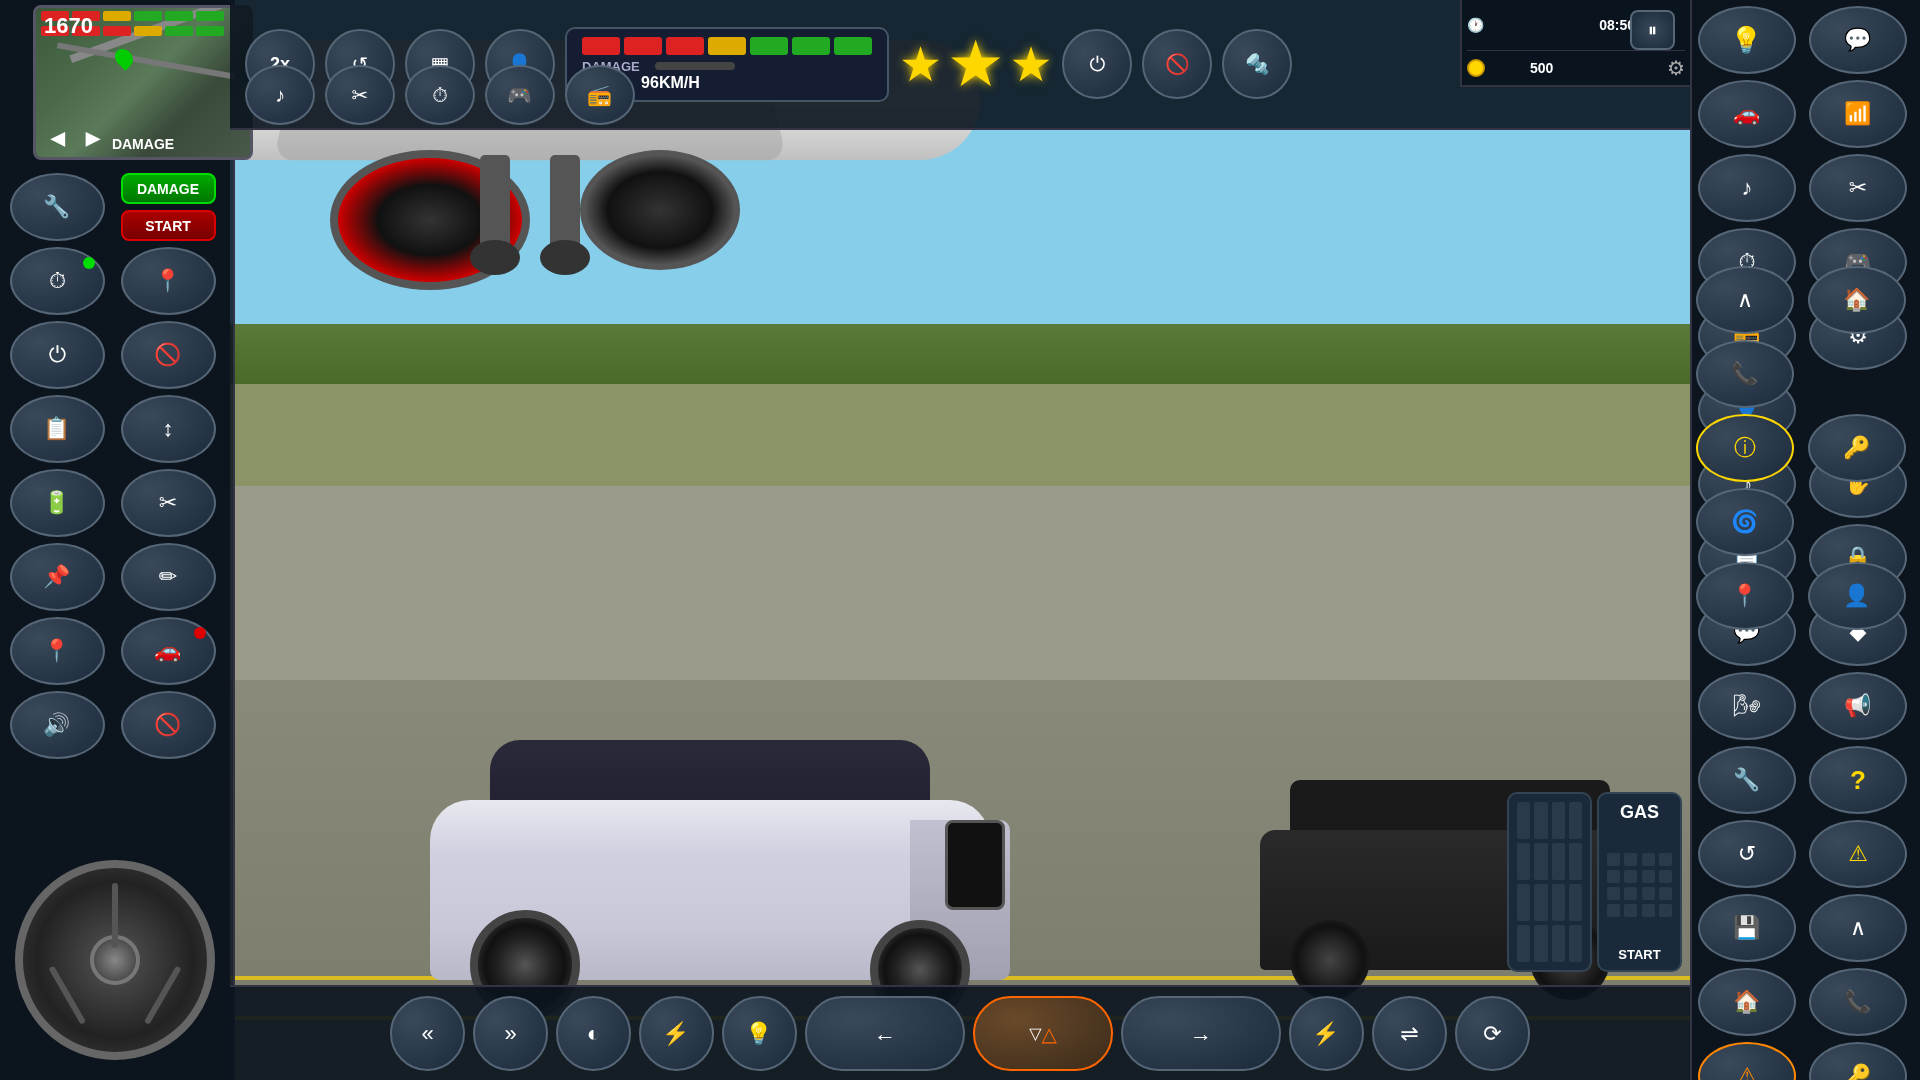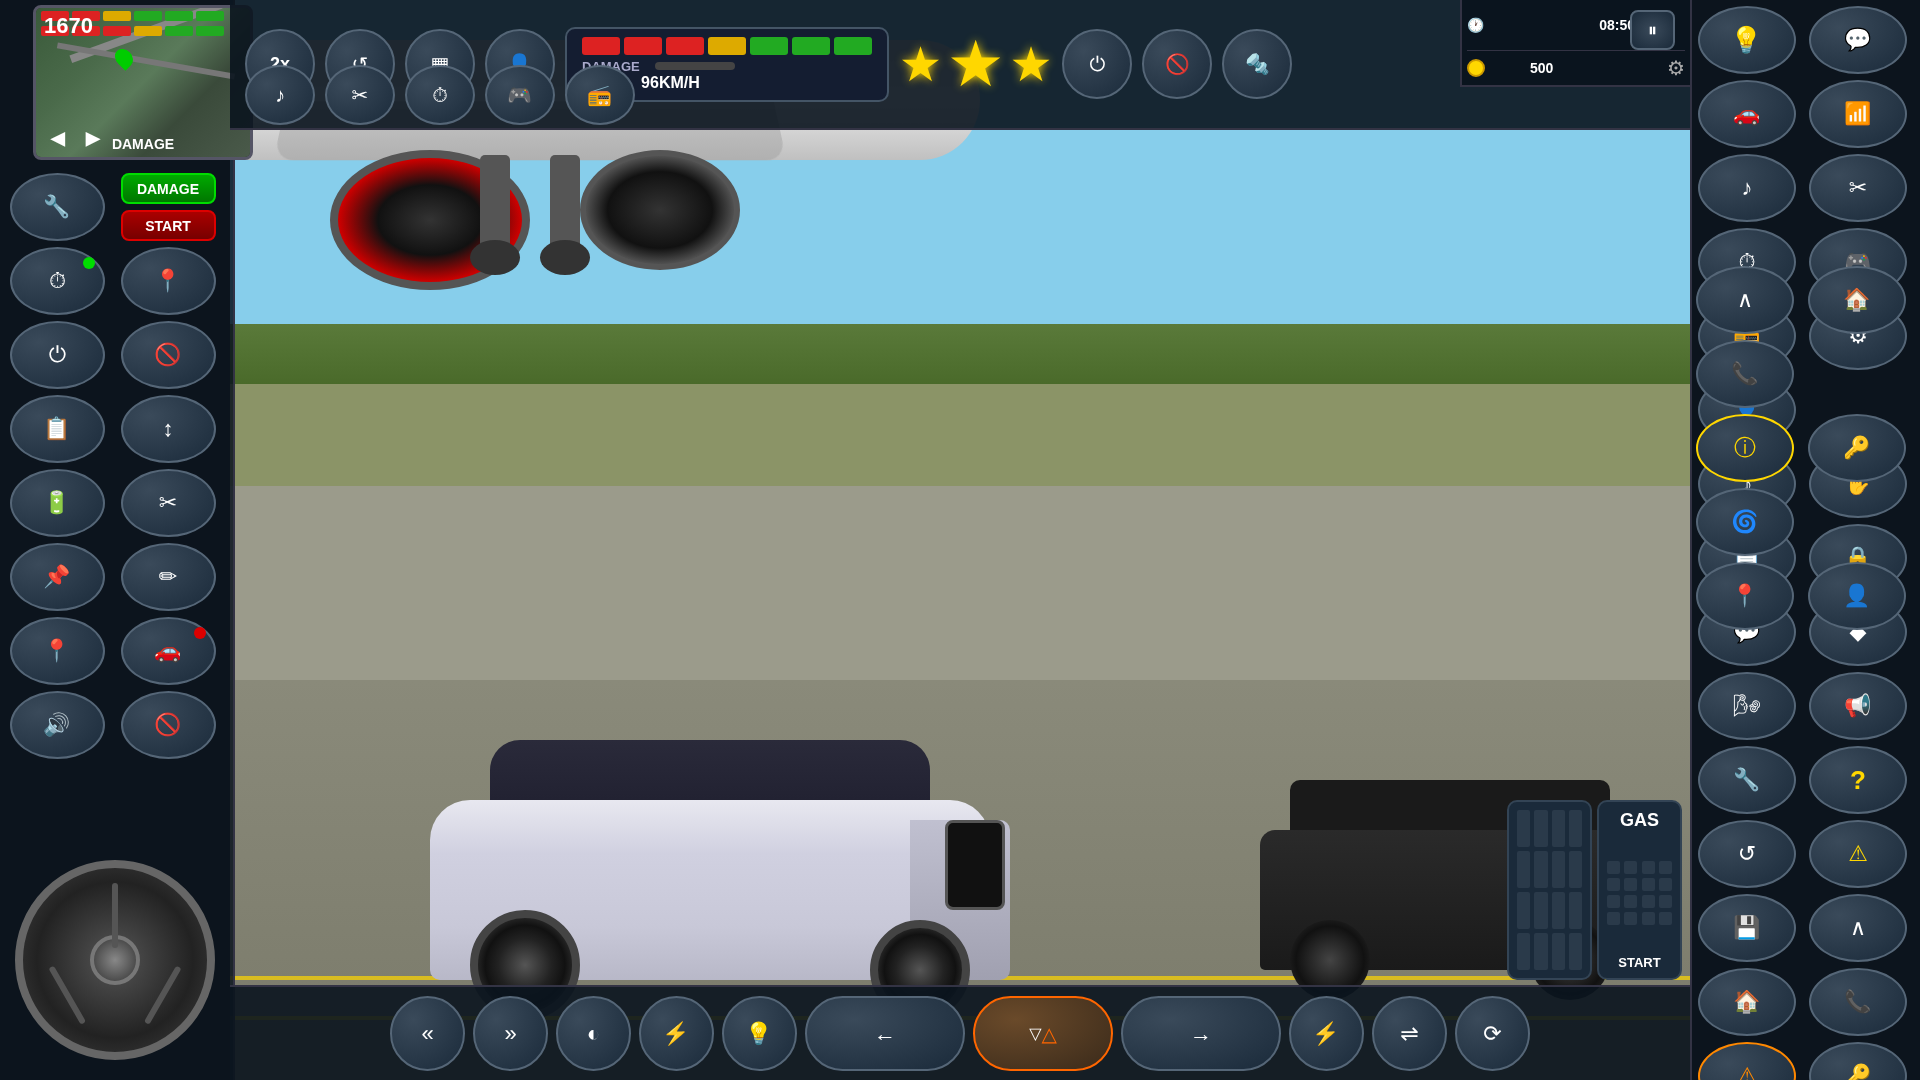--- a/index.html
+++ b/index.html
@@ -880,21 +880,21 @@
     <span style="color:white;font-size:16px;">▽</span>
     <span style="color:#FF6600;font-size:20px;">△</span>
   </div>
   <div class="bottom-btn wide"> →</div>
 
   <div class="bottom-btn" style="color:#FFD700;">⚡</div>
   <div class="bottom-btn">⇌</div>
   <div class="bottom-btn">⟳</div>
 </div>
 
-<div style="position:absolute;bottom:100px;right:238px;display:flex;gap:5px;align-items:flex-end;">
+<div style="position:absolute;bottom:108px;right:238px;display:flex;gap:5px;align-items:flex-end;">
 
   <div style="width:85px;height:180px;background:#1a2a3a;border:2px solid #334455;border-radius:10px;display:grid;grid-template-columns:repeat(4,1fr);grid-template-rows:repeat(4,1fr);gap:4px;padding:8px;">
     <div style="background:#2a3a4a;border-radius:2px;"></div>
     <div style="background:#2a3a4a;border-radius:2px;"></div>
     <div style="background:#2a3a4a;border-radius:2px;"></div>
     <div style="background:#2a3a4a;border-radius:2px;"></div>
     <div style="background:#2a3a4a;border-radius:2px;"></div>
     <div style="background:#2a3a4a;border-radius:2px;"></div>
     <div style="background:#2a3a4a;border-radius:2px;"></div>
     <div style="background:#2a3a4a;border-radius:2px;"></div>

